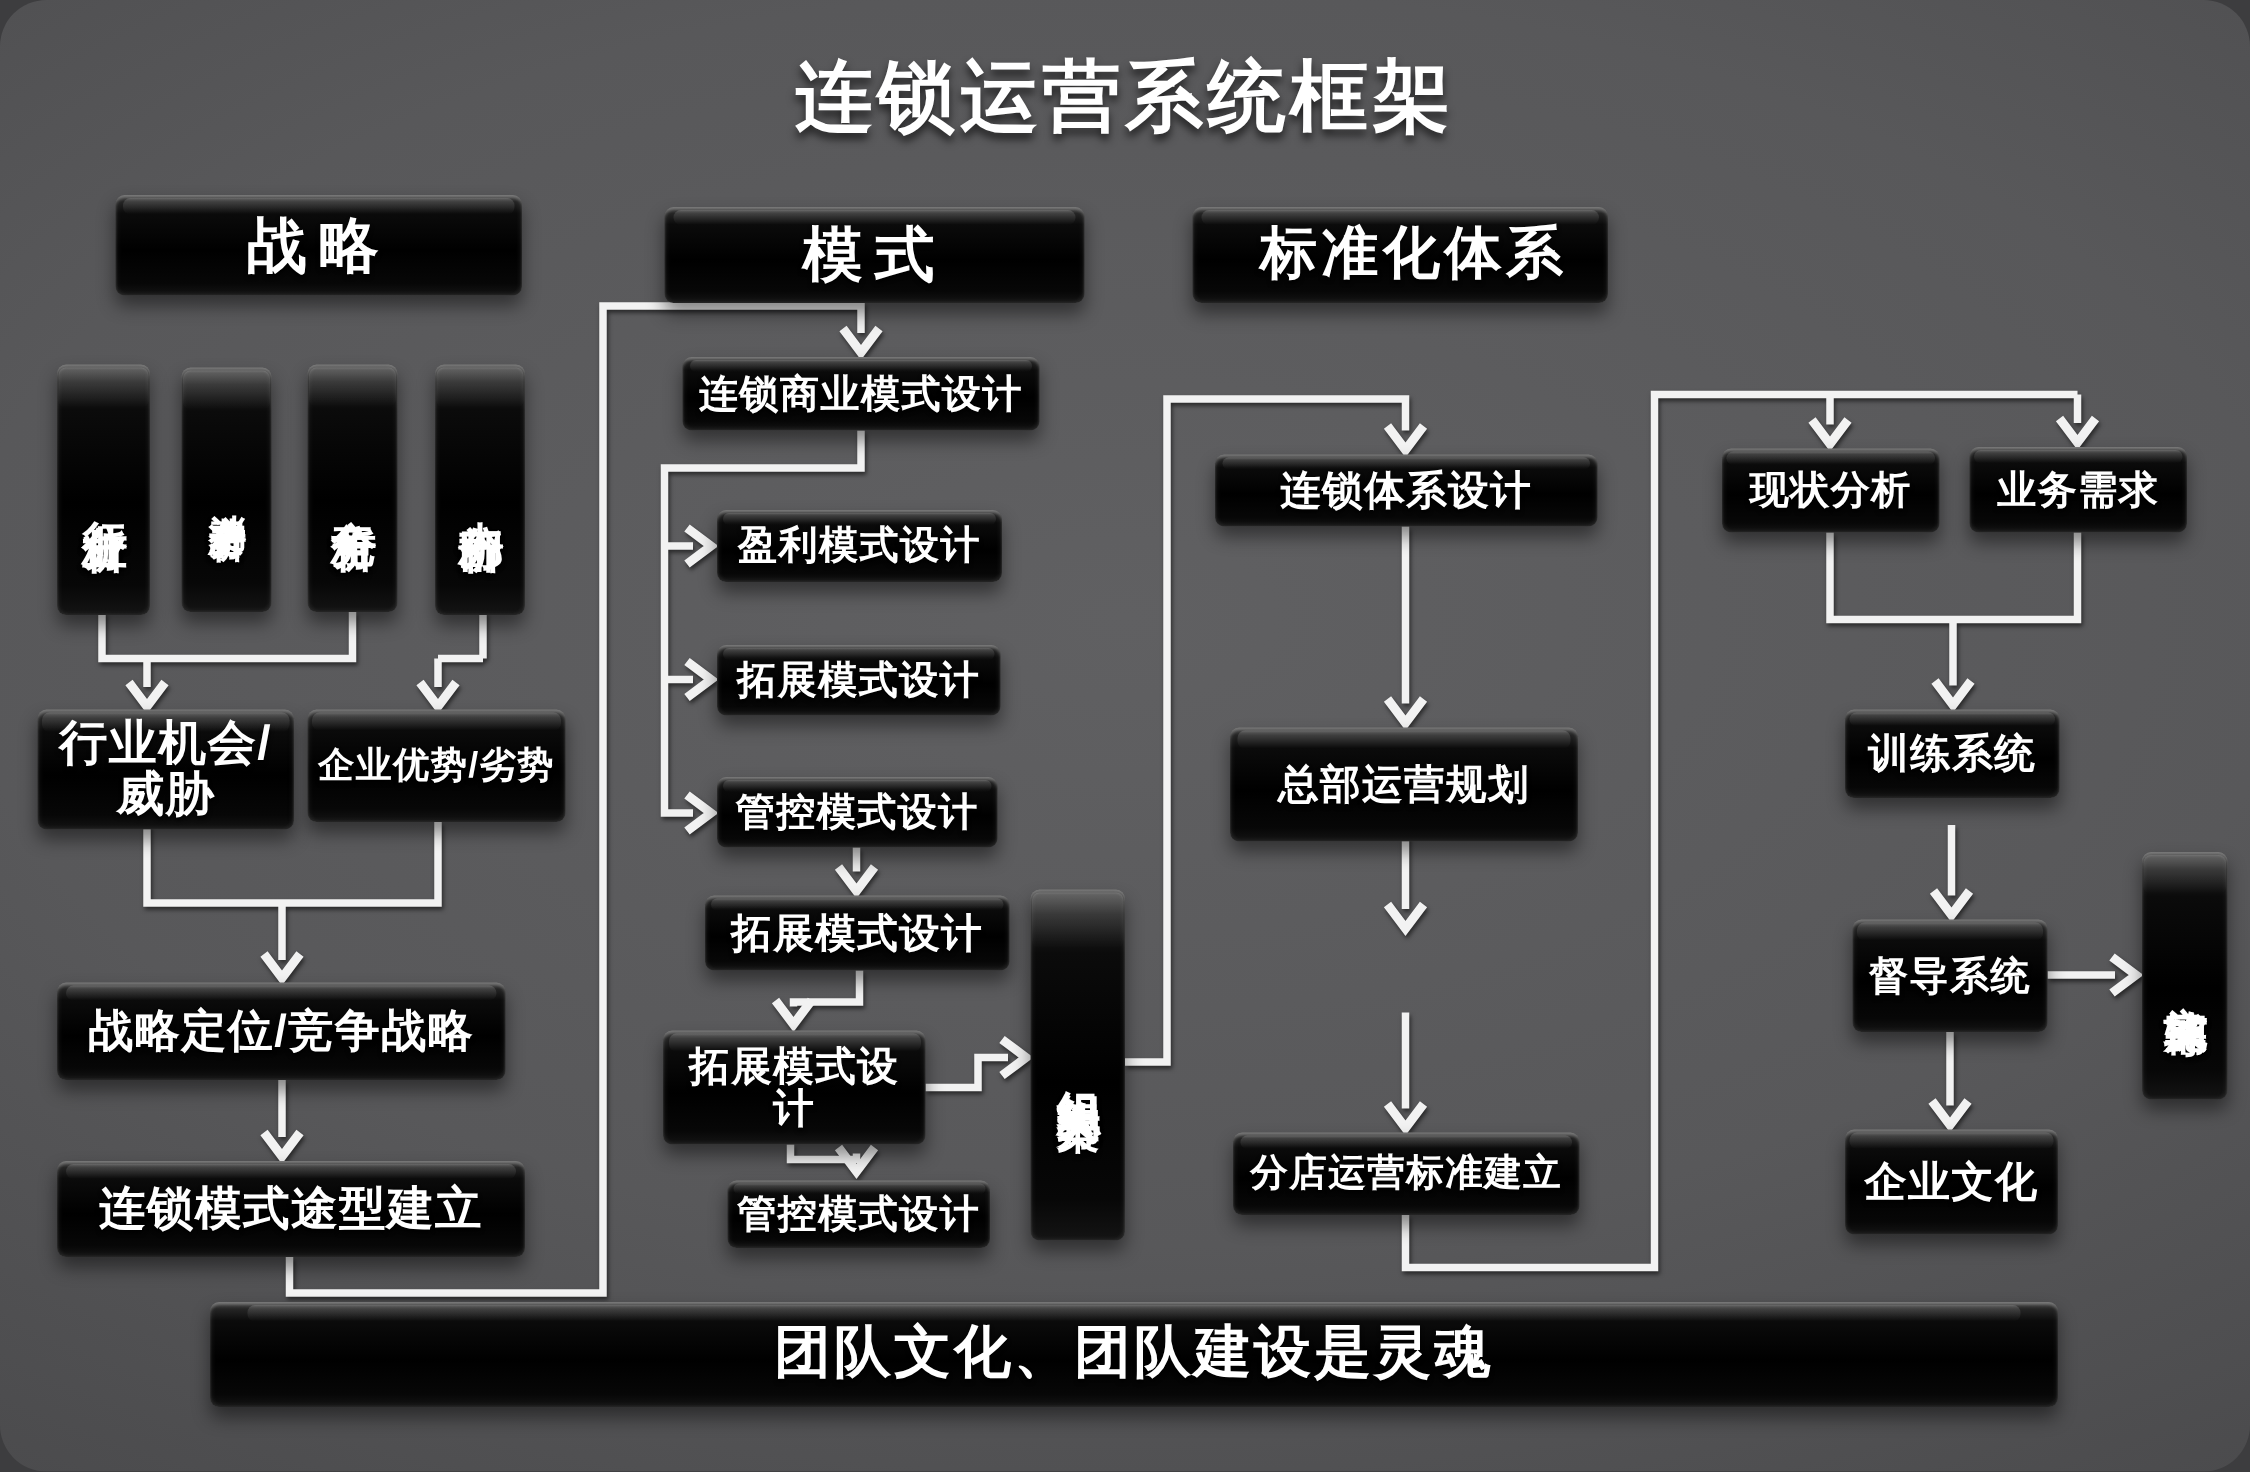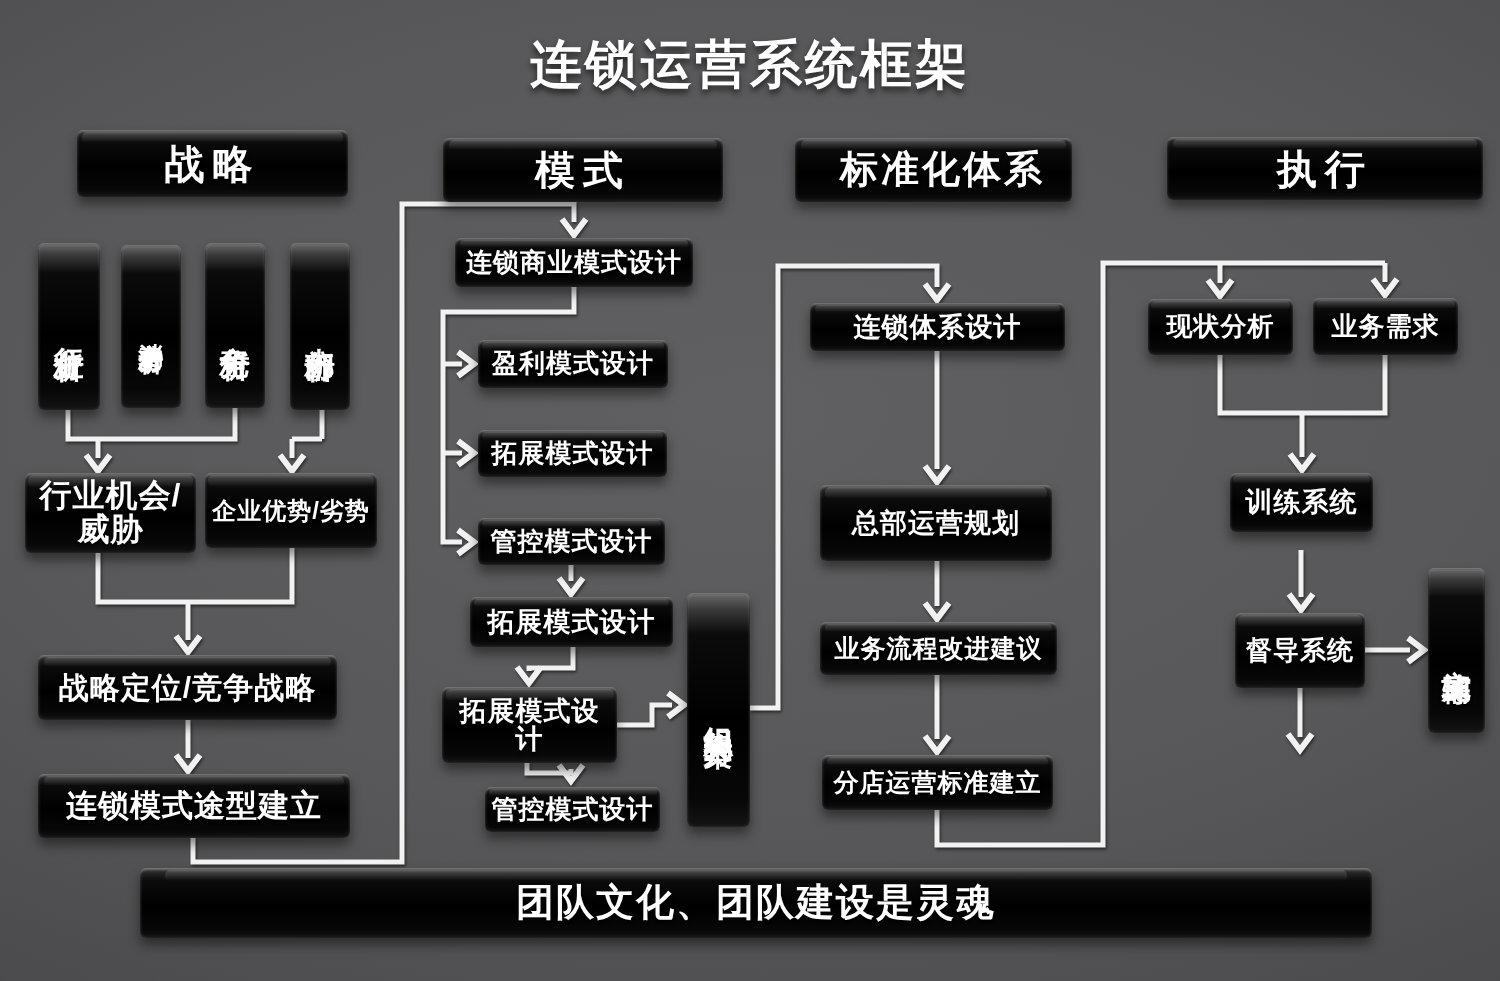--- a/index.html
+++ b/index.html
@@ -1,19 +1,20 @@
 <!DOCTYPE html>
 <html><head>
 <meta charset="utf-8">
 <style>
   html,body{margin:0;padding:0;background:#3d3d3f;}
   .stage{
     position:relative;width:1500px;height:981px;overflow:hidden;
     background:radial-gradient(ellipse 115% 95% at 50% 42%, #606062 0%, #58585a 45%, #4b4b4d 75%, #3c3c3e 100%);
     font-family:"Liberation Sans","DejaVu Sans",sans-serif;
+    border-radius:31px;
   }
   .title{
     position:absolute;left:0;top:30px;width:100%;text-align:center;
     font-size:52px;font-weight:bold;color:#ffffff;letter-spacing:3px;
     text-shadow:0 4px 6px rgba(0,0,0,.65);
   }
   .node{
     position:absolute;display:flex;align-items:center;justify-content:center;
     box-sizing:border-box;padding:2px 6px;
     color:#ffffff;font-weight:bold;text-align:center;line-height:1.05;
@@ -123,21 +124,20 @@
       <path class="wire" d="M1365 650 H1410"></path>
       <polyline class="head" points="1408,638 1424,650 1408,662"></polyline>
     </g>
   </svg>
 
   <div class="title">连锁运营系统框架</div>
 
   <div class="node hdr" style="left:77px;top:130px;width:271px;height:67px;font-size:40px">战略</div>
   <div class="node hdr" style="left:443px;top:138px;width:280px;height:64px;font-size:40px">模式</div>
   <div class="node hdr" style="left:795px;top:138px;width:277px;height:64px;font-size:38px;letter-spacing:3px;padding-left:24px">标准化体系</div>
-  <div class="node hdr" style="left:1167px;top:137px;width:316px;height:63px;font-size:40px">执行</div>
 
   <div class="node v" style="left:38px;top:243px;width:62px;height:167px;font-size:30px">行业分析</div>
   <div class="node v" style="left:121px;top:245px;width:60px;height:163px;font-size:25px">消费者分析</div>
   <div class="node v" style="left:205px;top:243px;width:60px;height:165px;font-size:30px">竞争分析</div>
   <div class="node v" style="left:290px;top:243px;width:60px;height:167px;font-size:30px">内部分析</div>
   <div class="node" style="left:25px;top:473px;width:171px;height:80px;font-size:32px">行业机会/威胁</div>
   <div class="node" style="left:205px;top:473px;width:172px;height:75px;font-size:24px">企业优势/劣势</div>
   <div class="node" style="left:38px;top:655px;width:299px;height:65px;font-size:30px">战略定位/竞争战略</div>
   <div class="node" style="left:38px;top:774px;width:312px;height:64px;font-size:31px">连锁模式途型建立</div>
 
@@ -145,24 +145,24 @@
   <div class="node" style="left:478px;top:340px;width:190px;height:48px;font-size:26px">盈利模式设计</div>
   <div class="node" style="left:478px;top:430px;width:189px;height:47px;font-size:26px">拓展模式设计</div>
   <div class="node" style="left:478px;top:518px;width:187px;height:47px;font-size:26px">管控模式设计</div>
   <div class="node" style="left:470px;top:597px;width:203px;height:50px;font-size:27px">拓展模式设计</div>
   <div class="node" style="left:442px;top:687px;width:175px;height:76px;font-size:27px">拓展模式设计</div>
   <div class="node" style="left:485px;top:787px;width:175px;height:45px;font-size:26px">管控模式设计</div>
   <div class="node v" style="left:687px;top:593px;width:63px;height:234px;font-size:29px">组织架构方案</div>
 
   <div class="node" style="left:810px;top:303px;width:255px;height:48px;font-size:27px">连锁体系设计</div>
   <div class="node" style="left:820px;top:485px;width:232px;height:76px;font-size:27px">总部运营规划</div>
-  <div class="node" style="left:820px;top:622px;width:237px;height:53px;font-size:25px">业务流程改进建议</div>
   <div class="node" style="left:1148px;top:299px;width:145px;height:56px;font-size:26px">现状分析</div>
 
   <div class="node" style="left:822px;top:755px;width:231px;height:55px;font-size:25px">分店运营标准建立</div>
   <div class="node" style="left:1313px;top:298px;width:145px;height:57px;font-size:26px">业务需求</div>
   <div class="node" style="left:1230px;top:473px;width:143px;height:59px;font-size:27px">训练系统</div>
   <div class="node" style="left:1235px;top:613px;width:130px;height:75px;font-size:26px">督导系统</div>
   <div class="node v" style="left:1428px;top:568px;width:57px;height:165px;font-size:29px">实施辅导</div>
+  <div class="node" style="left:1230px;top:753px;width:142px;height:70px;font-size:28px">企业文化</div>
 
   <div class="node" style="left:140px;top:868px;width:1232px;height:70px;font-size:38px;letter-spacing:2px">团队文化、团队建设是灵魂</div>
 
 </div>
 
 </body></html>

